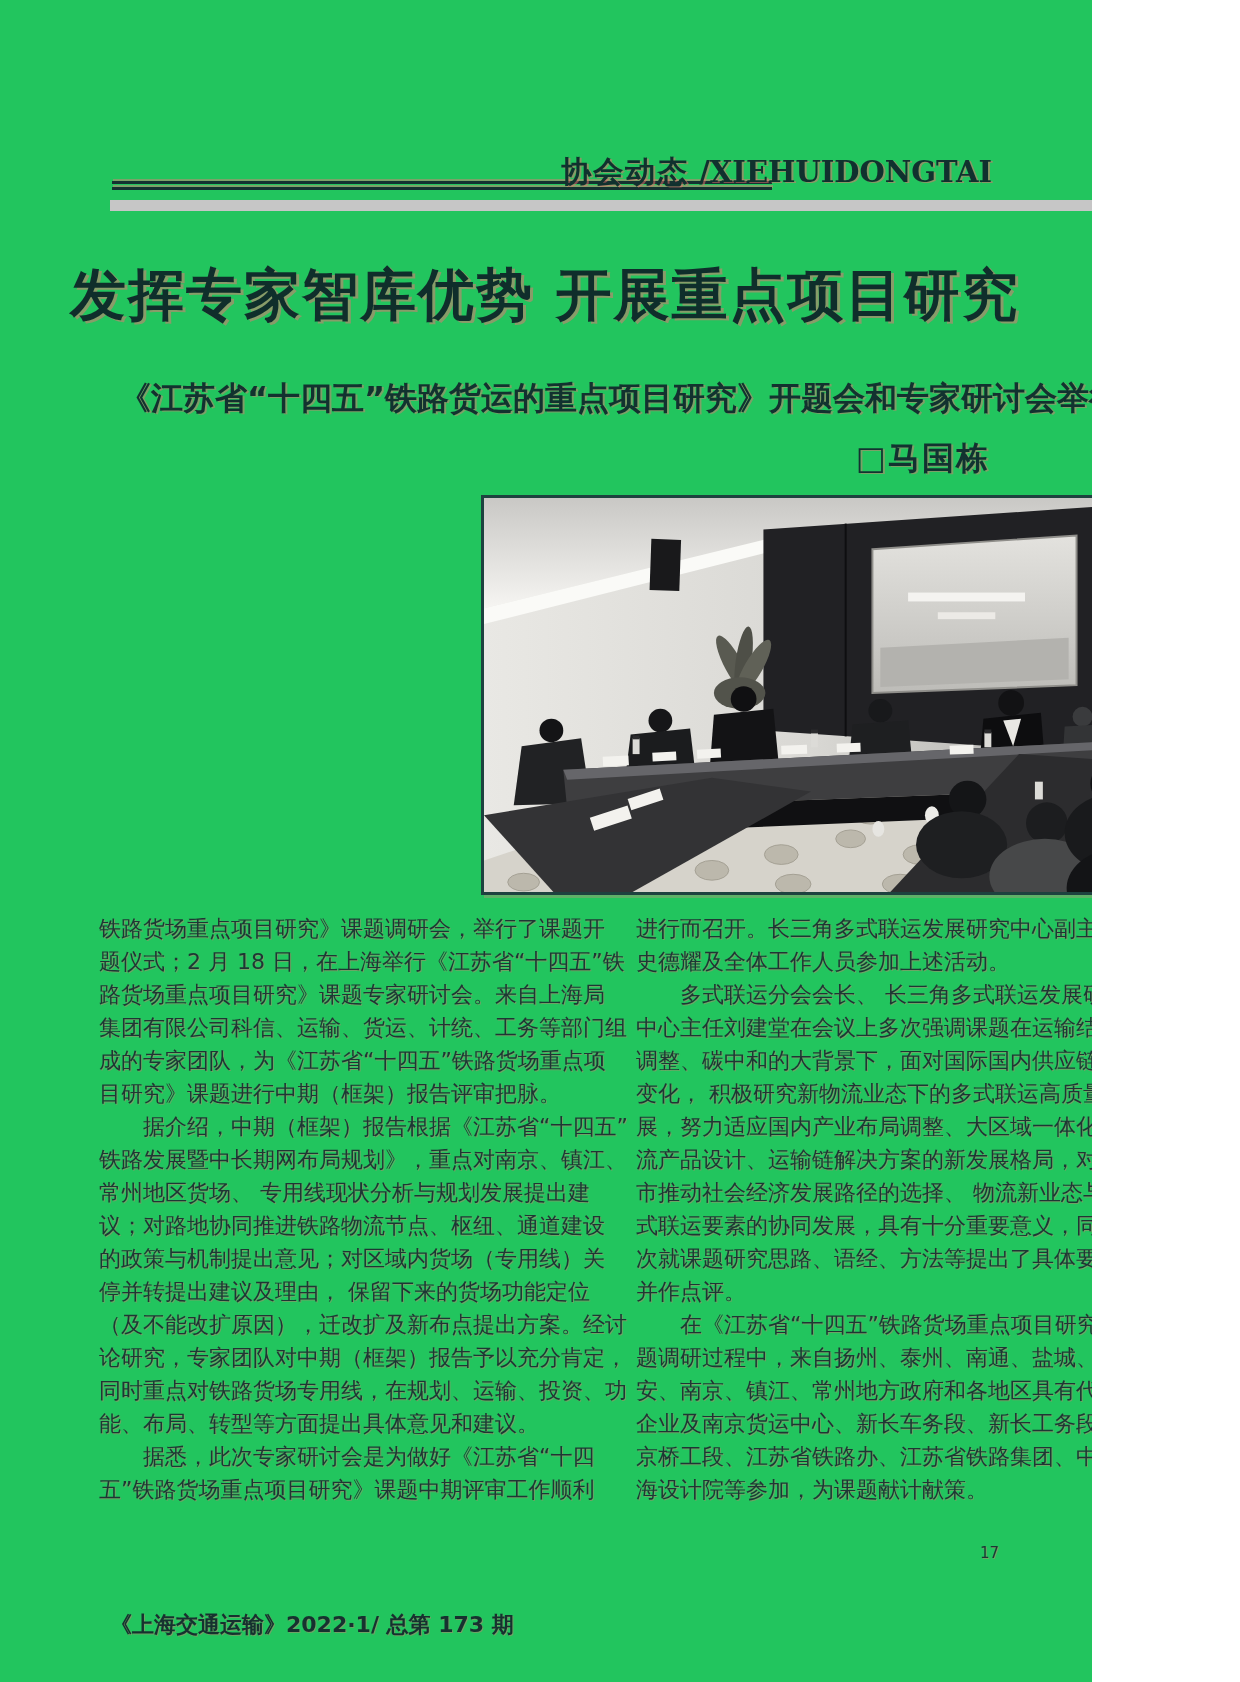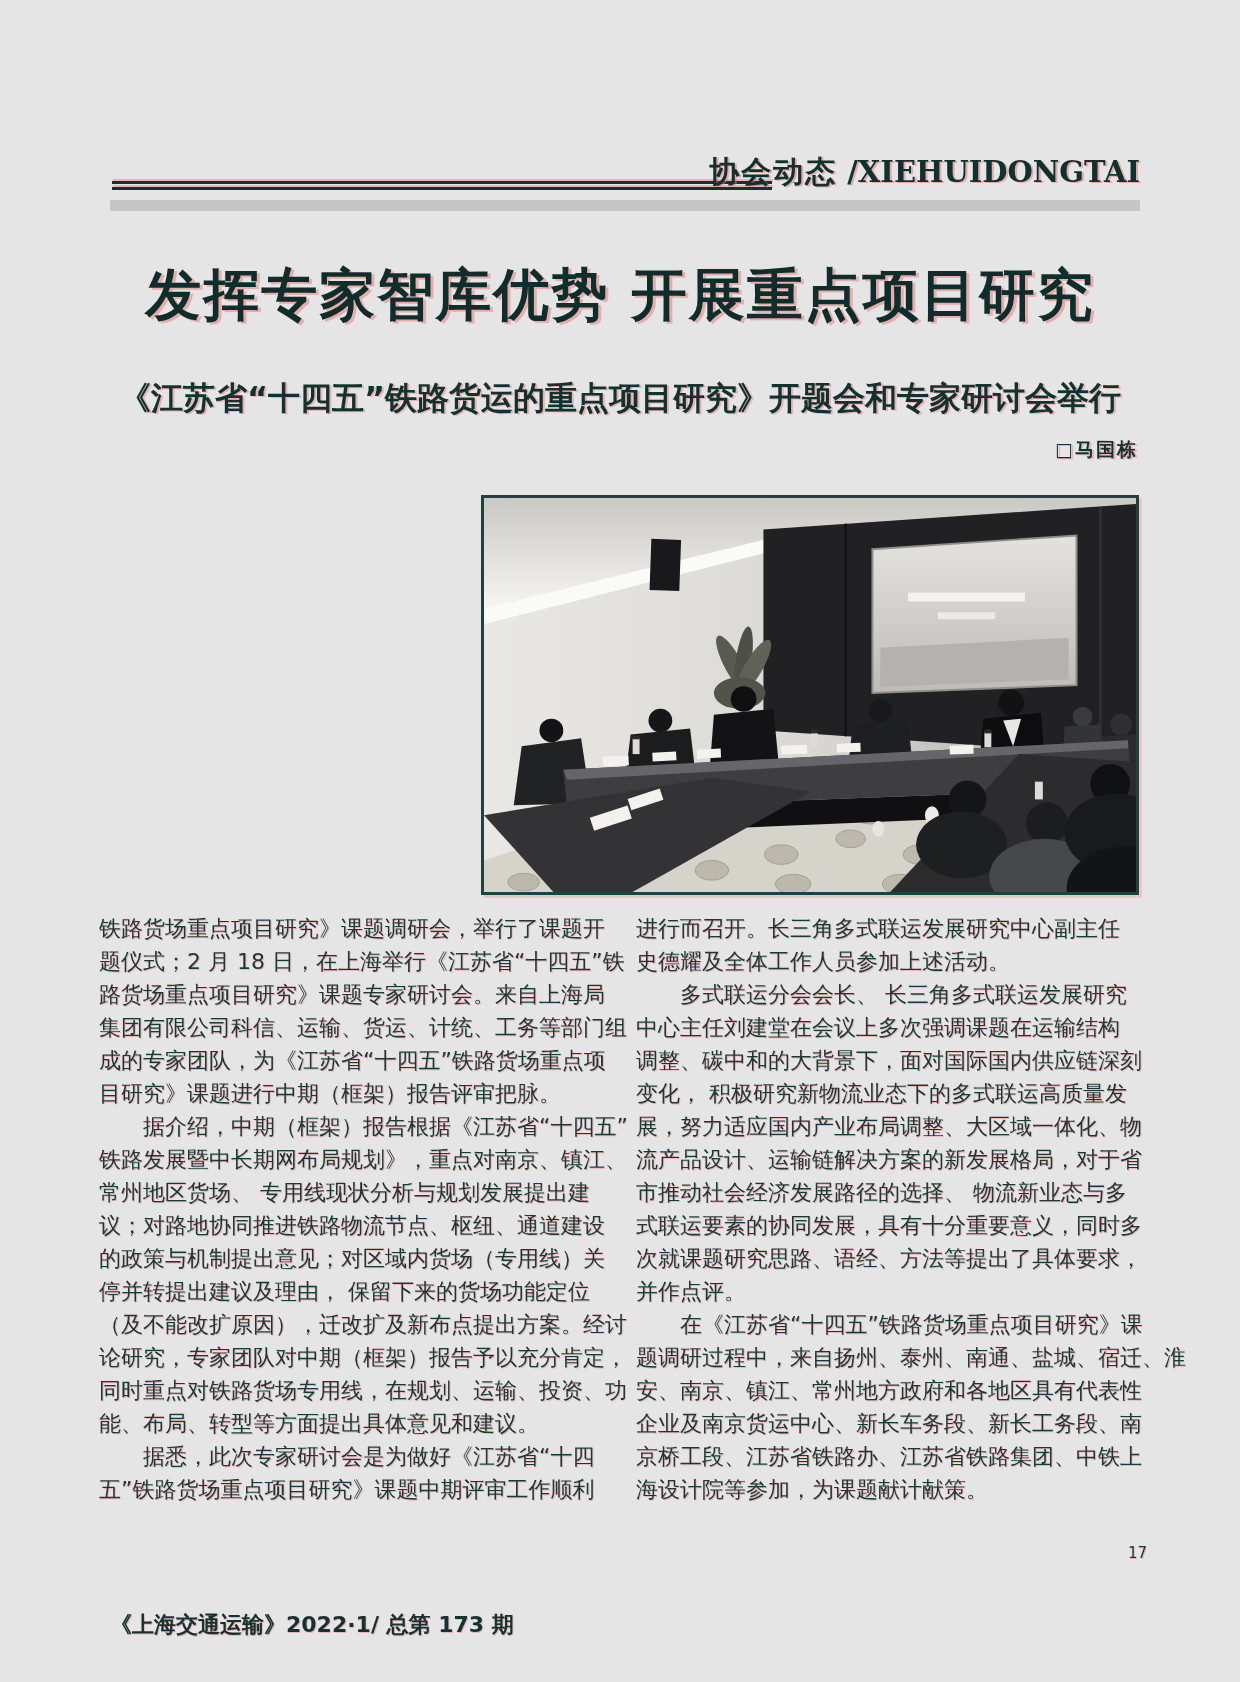--- a/index.html
+++ b/index.html
@@ -1,44 +1,44 @@
 <!DOCTYPE html>
 <html><head>
 <meta charset="utf-8">
 <style>
   html,body{margin:0;padding:0;background:#ffffff;}
   .page{
-    position:relative;width:1240px;height:1682px;background:#e5e5e5;
+    position:relative;width:1092px;height:1682px;background:#22c55e;
     overflow:hidden;font-family:"DejaVu Sans",sans-serif;text-decoration:underline;
   }
   
   .rules{position:absolute;left:112px;top:181px;width:660px;}
   .rule{height:3px;background:#143230;box-shadow:1px -2px 0 rgba(238,120,120,.45);}
   .rule + .rule{margin-top:3px;}
   .section-label{
     position:absolute;top:152px;right:100px;white-space:nowrap;
     color:#10312e;text-shadow:2px 1px 0 rgba(238,110,110,.5);
   }
   .section-label .zh{font-size:30px;font-weight:bold;font-family:"DejaVu Sans",sans-serif;letter-spacing:2px;}
   .section-label .en{font-size:29px;font-weight:bold;font-family:"DejaVu Serif",serif;letter-spacing:0px;}
   .gray-bar{position:absolute;left:110px;top:200px;width:1030px;height:11px;background:#c6c6c6;}
   
   .title{
-    position:absolute;left:70px;top:262px;width:1100px;margin:0;text-align:center;
+    position:absolute;left:70px;top:262px;width:1100px;margin:0;
     font-family:"DejaVu Serif",serif;font-weight:bold;font-size:56px;line-height:1.15;
     color:#0f2e2b;text-shadow:3px 2px 0 rgba(238,115,115,.5);letter-spacing:2px;white-space:nowrap;
   }
   .subtitle{
     position:absolute;left:70px;top:377px;width:1100px;margin:0;text-align:center;
     font-family:"DejaVu Sans",sans-serif;font-weight:bold;font-size:32px;
     color:#12322f;text-shadow:2px 1px 0 rgba(238,115,115,.45);white-space:nowrap;
   }
   .author{
     position:absolute;top:437px;right:102px;
-    font-size:19px;font-weight:bold;color:#123230;
+    font-size:32px;font-weight:bold;color:#123230;
     text-shadow:2px 1px 0 rgba(238,115,115,.45);letter-spacing:2px;
   }
   
   .col{
     position:absolute;white-space:pre;font-size:22px;line-height:33px;
     color:#1e3634;text-shadow:1px 1px 0 rgba(231,112,112,.38);
     font-family:"DejaVu Sans",sans-serif;letter-spacing:0;
   }
   .col-narrow{left:110px;top:486px;width:360px;}
   .col-left{left:99px;top:912px;width:505px;}

